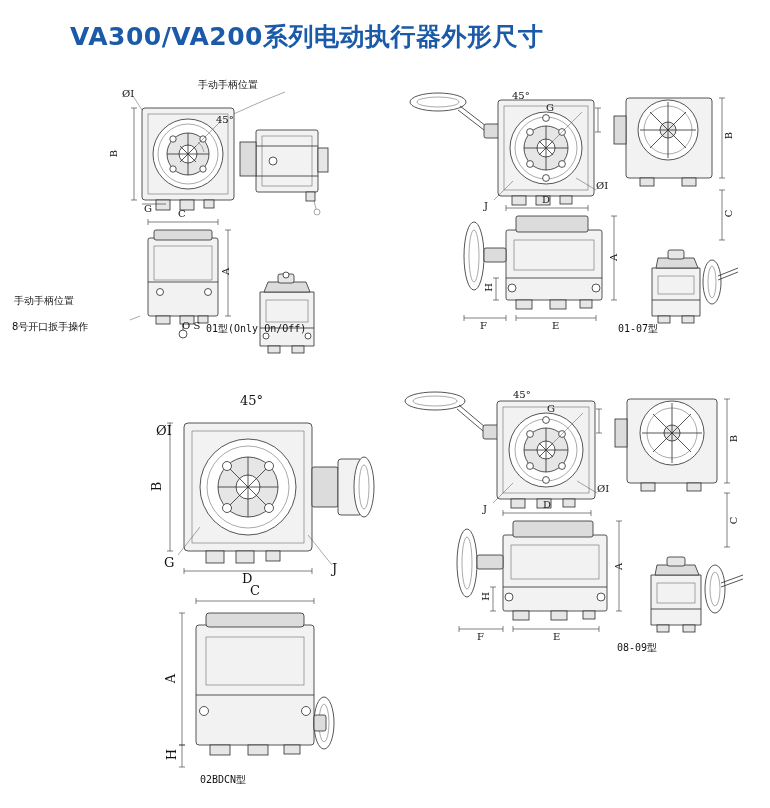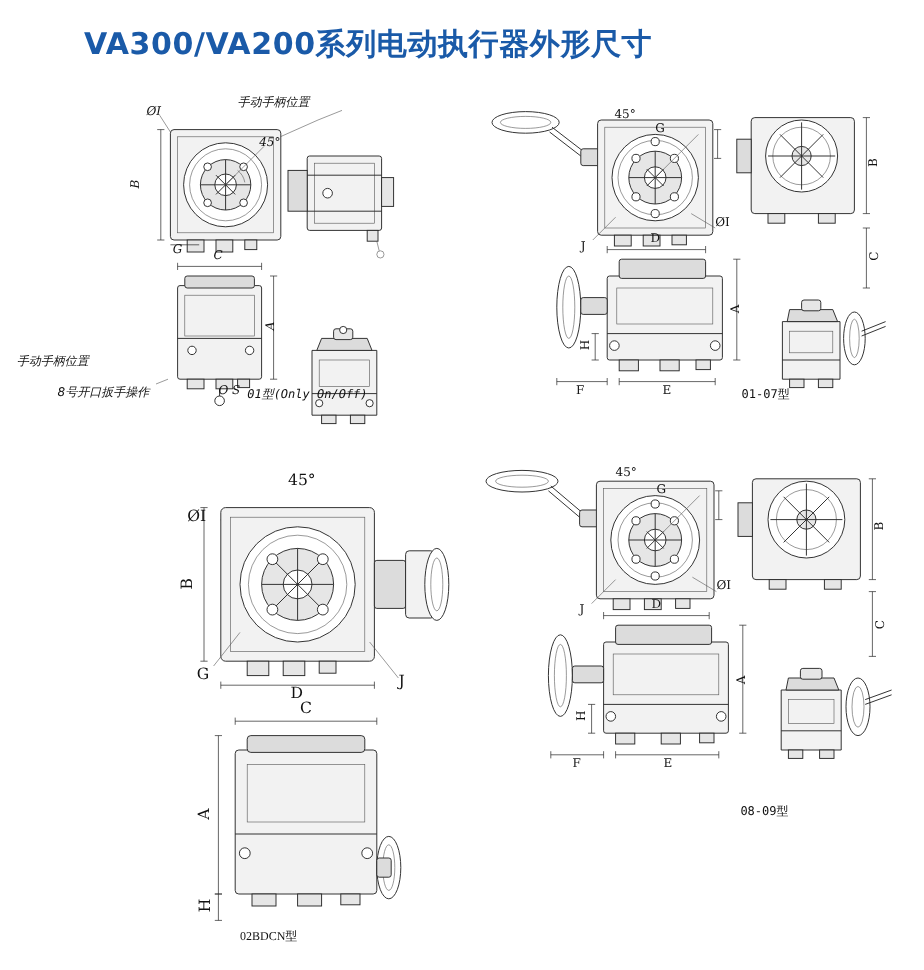--- a/index.html
+++ b/index.html
@@ -58,21 +58,21 @@
   .fillB { fill: #e6e6e6; stroke: #2b2b2b; stroke-width: 0.8; }
   .fillC { fill: #dcdcdc; stroke: #2b2b2b; stroke-width: 0.8; }
   .fillW { fill: #ffffff; stroke: #2b2b2b; stroke-width: 0.8; }
   .arrowline { stroke: #2b2b2b; stroke-width: 0.6; fill: none; }
 </style>
 </head>
 <body>
 
 <div id="page-title">VA300/VA200系列电动执行器外形尺寸</div>
 
-<div class="panel" style="left:70px; top:70px; width:330px; height:270px;font-style:italic;">
+<div class="panel" style="left:70px; top:70px; width:330px; height:270px;">
   <svg width="330" height="270" viewBox="0 0 330 270">
 
     <path class="thin" d="M215,22 L195,30 L150,50"></path>
 
     <path class="thin" d="M63,26 L72,40"></path>
 
     <rect class="fillA" x="72" y="38" width="92" height="92" rx="3"></rect>
     <rect class="thin" x="78" y="44" width="80" height="80" fill="none"></rect>
     <circle class="fillW" cx="118" cy="84" r="35"></circle>
     <circle class="thin" cx="118" cy="84" r="30" fill="none"></circle>
@@ -140,21 +140,21 @@
   </svg>
 
   <div class="cap" style="left:128px; top:8px;">手动手柄位置</div>
   <div class="dim" style="left:52px; top:18px;">ØI</div>
   <div class="dim" style="left:146px; top:44px;">45°</div>
   <div class="dim rot" style="left:40px; top:78px;">B</div>
   <div class="dim" style="left:74px; top:133px;">G</div>
   <div class="dim" style="left:108px; top:138px;">C</div>
   <div class="dim rot" style="left:152px; top:196px;">A</div>
   <div class="cap" style="left:-56px; top:224px;">手动手柄位置</div>
-  <div class="cap" style="left:-58px; top:250px;margin-left:36px;">8号开口扳手操作</div>
+  <div class="cap" style="left:-58px; top:250px;">8号开口扳手操作</div>
   <div class="dim" style="left:112px; top:250px;">O S</div>
   <div class="cap mono" style="left:136px; top:252px;">01型(Only On/Off)</div>
 </div>
 
 <div class="panel" style="left:400px; top:70px; width:350px; height:270px;">
   <svg width="350" height="270" viewBox="0 0 350 270">
 
     <ellipse class="fillW" cx="38" cy="32" rx="28" ry="9"></ellipse>
     <ellipse class="thin" cx="38" cy="32" rx="21" ry="5" fill="none"></ellipse>
     <path class="ln" d="M60,36 L86,56"></path>
@@ -298,21 +298,21 @@
 
   <div class="dim" style="left:140px; top:18px; font-size:13px;">45°</div>
   <div class="dim" style="left:56px; top:48px; font-size:13px;">ØI</div>
   <div class="dim rot" style="left:52px; top:104px; font-size:13px;">B</div>
   <div class="dim" style="left:64px; top:180px; font-size:13px;">G</div>
   <div class="dim" style="left:232px; top:186px; font-size:13px;">J</div>
   <div class="dim" style="left:142px; top:196px; font-size:13px;">D</div>
   <div class="dim" style="left:150px; top:208px; font-size:13px;">C</div>
   <div class="dim rot" style="left:66px; top:296px; font-size:13px;">A</div>
   <div class="dim rot" style="left:66px; top:372px; font-size:13px;">H</div>
-  <div class="cap mono" style="left:100px; top:398px;font-family:Liberation Serif, serif;">02BDCN型</div>
+  <div class="cap mono" style="left:100px; top:398px;">02BDCN型</div>
 </div>
 
 <div class="panel" style="left:395px; top:375px; width:360px; height:300px;">
   <svg width="360" height="300" viewBox="0 0 360 300">
 
     <ellipse class="fillW" cx="40" cy="26" rx="30" ry="9"></ellipse>
     <ellipse class="thin" cx="40" cy="26" rx="22" ry="5" fill="none"></ellipse>
     <path class="ln" d="M64,30 L90,52"></path>
     <path class="ln" d="M62,34 L88,56"></path>
     <rect class="fillC" x="88" y="50" width="16" height="14" rx="2"></rect>
@@ -386,14 +386,14 @@
   <div class="dim" style="left:152px; top:28px;">G</div>
   <div class="dim" style="left:202px; top:108px;">ØI</div>
   <div class="dim" style="left:88px; top:128px;">J</div>
   <div class="dim rot" style="left:335px; top:58px;">B</div>
   <div class="dim rot" style="left:335px; top:140px;">C</div>
   <div class="dim" style="left:148px; top:124px;">D</div>
   <div class="dim rot" style="left:220px; top:186px;">A</div>
   <div class="dim rot" style="left:86px; top:216px;">H</div>
   <div class="dim" style="left:82px; top:256px;">F</div>
   <div class="dim" style="left:158px; top:256px;">E</div>
-  <div class="cap mono" style="left:222px; top:266px;margin-top:28px;">08-09型</div>
+  <div class="cap mono" style="left:222px; top:266px;">08-09型</div>
 </div>
 
 </body></html>

